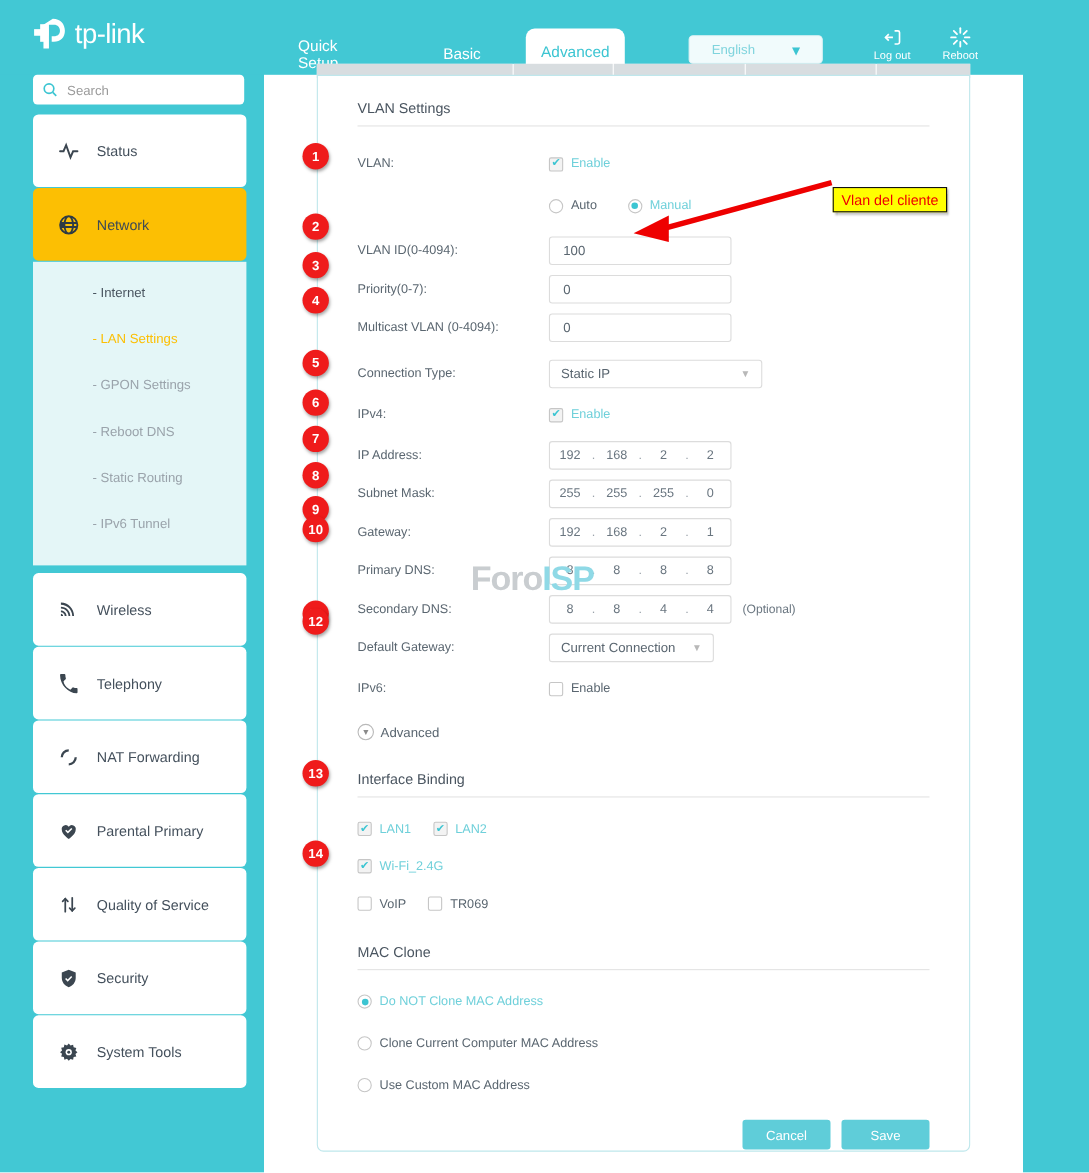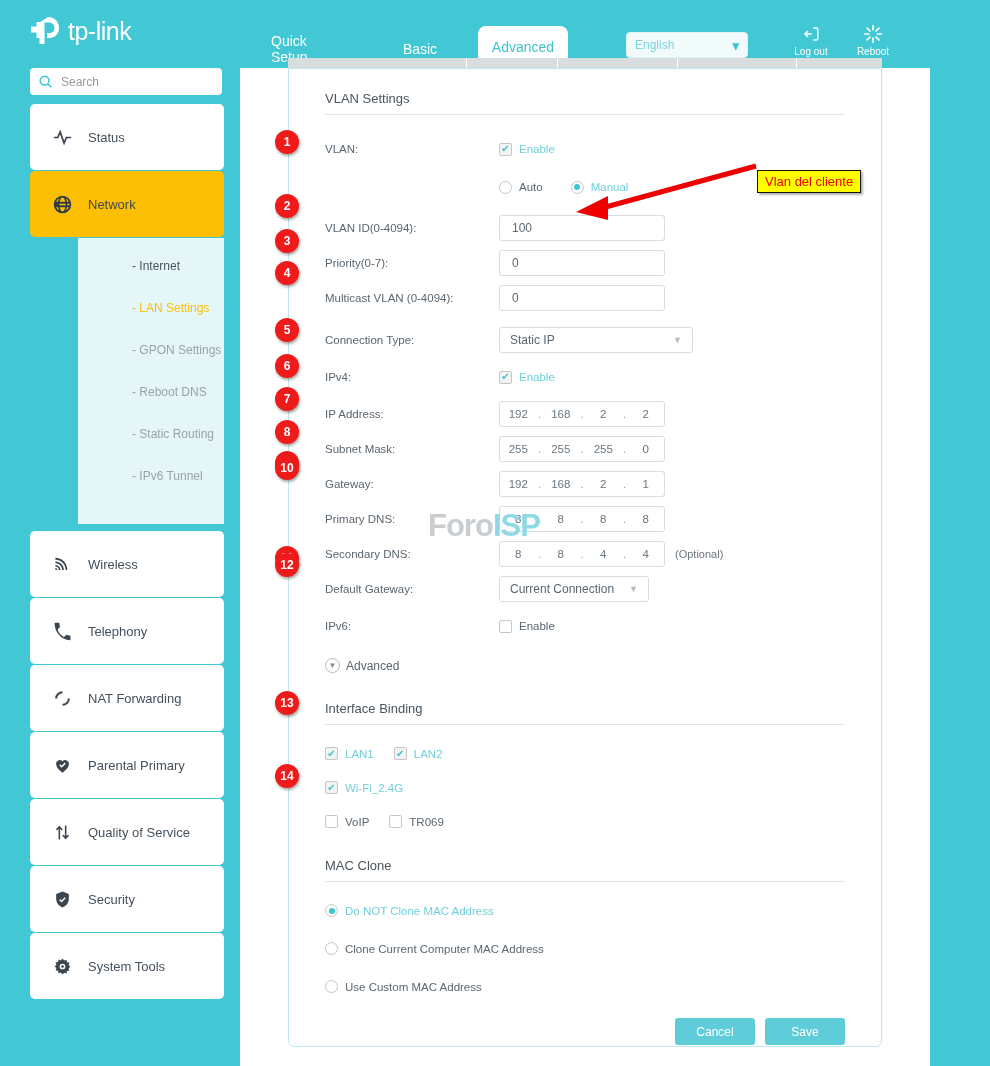--- a/index.html
+++ b/index.html
@@ -51,21 +51,21 @@
     top:26px; height:42px;
   }
   #tab-quick-setup { left:15px; width:100px; }
   #tab-basic { left:145px; width:70px; }
   #tab-advanced { left:238px; width:90px; }
 
   
   #lang-select {
     position:absolute; left:626px; top:32px; width:122px; height:26px;
     background:#f1fbfc; border:1px solid #e2f3f5; border-radius:4px;
-    display:flex; align-items:center; padding:0 8px;
+    display:flex; align-items:center; padding:0 20px;
     color:#7fd4dd; font-size:12px; cursor:pointer;
   }
   #lang-select .chev {
     margin-left:auto; color:#3cc5d2; font-size:13px; font-weight:bold;
   }
 
   
   .hdr-action {
     position:absolute; top:24px; width:58px;
     display:flex; flex-direction:column; align-items:center;
@@ -90,21 +90,21 @@
 
   
   #sidebar { position:absolute; left:30px; top:104px; width:194px; }
   .side-item {
     height:66px; background:#ffffff; border-radius:5px;
     display:flex; align-items:center; padding-left:22px; gap:16px;
     color:#44505c; font-size:13px; cursor:pointer; margin-bottom:1px;
   }
   .side-item.active { background:#fcbf03; color:#3f4a55; }
   .side-item .ico { width:20px; display:flex; align-items:center; justify-content:center; }
-  #submenu { background:#e4f6f7; padding:14px 0 20px 0;margin-left:48px; }
+  #submenu { background:#e4f6f7; padding:14px 0 10px 0; }
   .sub-item {
     height:27px; padding-left:54px; display:flex; align-items:center;
     font-size:12px; color:#9aa3ab; cursor:pointer; margin-bottom:15px;
   }
   .sub-item.current { color:#fcbf03; }
   .sub-item.plain { color:#4a5560; }
 
   
   #content-card {
     position:absolute; left:288px; top:68px; width:594px; height:979px;
@@ -620,21 +620,21 @@
 
 <div class="badge" style="left:275px; top:130px;">1</div>
 <div class="badge" style="left:275px; top:194px;">2</div>
 <div class="badge" style="left:275px; top:229px;">3</div>
 <div class="badge" style="left:275px; top:261px;">4</div>
 <div class="badge" style="left:275px; top:318px;">5</div>
 <div class="badge" style="left:275px; top:354px;">6</div>
 <div class="badge" style="left:275px; top:387px;">7</div>
 <div class="badge" style="left:275px; top:420px;">8</div>
 <div class="badge" style="left:275px; top:451px;">9</div>
-<div class="badge" style="left:275px; top:456px;">10</div>
+<div class="badge" style="left:275px; top:469px;">10</div>
 <div class="badge" style="left:275px; top:546px;">11</div>
 <div class="badge" style="left:275px; top:553px;">12</div>
 <div class="badge" style="left:275px; top:691px;">13</div>
 <div class="badge" style="left:275px; top:764px;">14</div>
 
 <svg id="arrow-svg" width="200" height="70" viewBox="0 0 200 70">
   <line x1="196" y1="6" x2="42" y2="48" stroke="#ee0000" stroke-width="5"></line>
   <polygon points="16,52 48,36 48,60" fill="#ee0000"></polygon>
 </svg>
 

